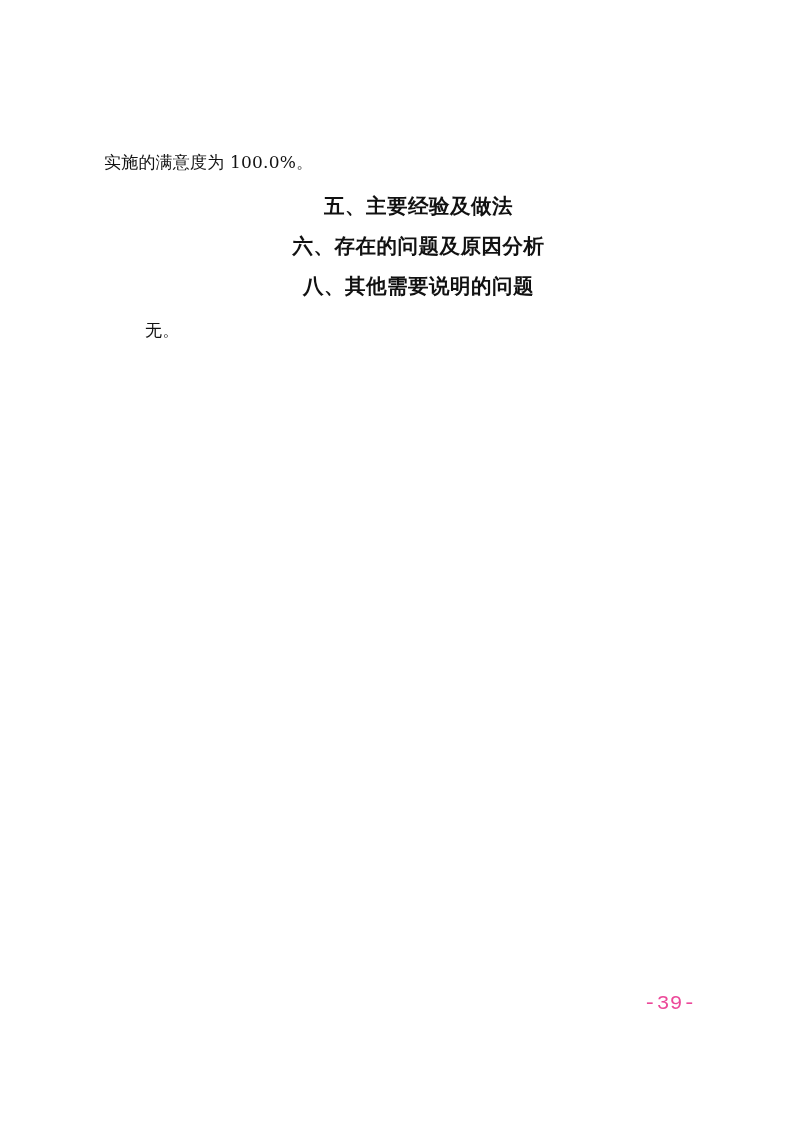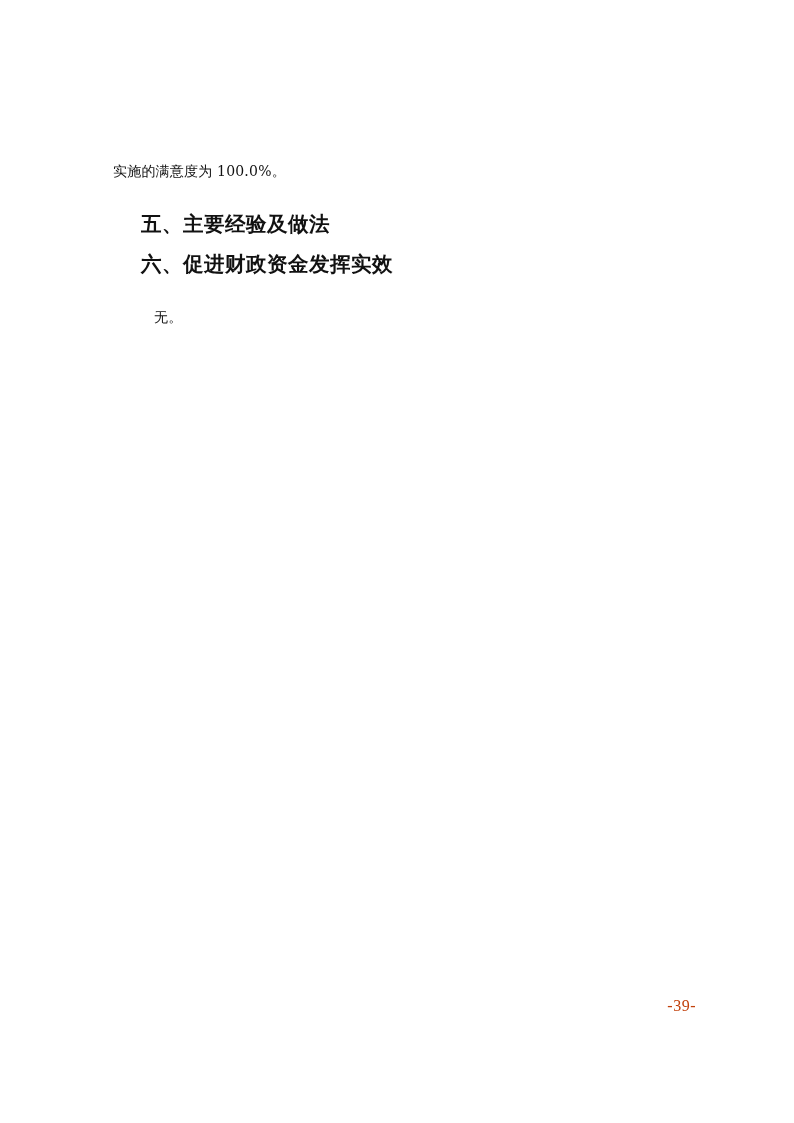--- a/index.html
+++ b/index.html
@@ -16,66 +16,68 @@
     overflow: hidden;
   }
   .content {
     position: absolute;
     left: 100px;
     top: 138px;
     width: 596px;
   }
   .para {
     font-family: "DejaVu Serif", "Liberation Serif", serif;
-    font-size: 14px;
+    font-size: 17px;
     line-height: 40px;
     color: #121212;
-    margin: 13px;
+    margin: 4px;
     text-align: justify;
     text-justify: inter-ideograph;
     letter-spacing: 0.2px;
   }
   .indent {
     text-indent: 41px;
   }
   .heading {
     font-family: "DejaVu Sans", "Liberation Sans", sans-serif;
     font-weight: bold;
     font-size: 20.5px;
     line-height: 40px;
     color: #111111;
     margin: 0;
     text-indent: 41px;
     letter-spacing: 0.5px;
+    text-align: center;
   }
   .footer {
     position: absolute;
     right: 98px;
     bottom: 108px;
-    font-family: Liberation Serif, serif;
-    font-size: 16px;
-    color: #c2410c;
+    font-family: Liberation Mono, monospace;
+    font-size: 21px;
+    color: #ec4899;
     letter-spacing: 0.5px;
   }
 </style>
 </head>
 <body>
 
 <div class="page">
   <div class="content">
 
     <p class="para">实施的满意度为 100.0%。</p>
 
     <p class="heading">五、主要经验及做法</p>
 
 
-    <p class="heading">六、促进财政资金发挥实效</p>
+    <p class="heading">六、存在的问题及原因分析</p>
 
 
 
 
+    <p class="heading">八、其他需要说明的问题</p>
 
     <p class="para indent">无。</p>
 
   </div>
 
   <div class="footer">-39-</div>
 </div>
 
 </body></html>

